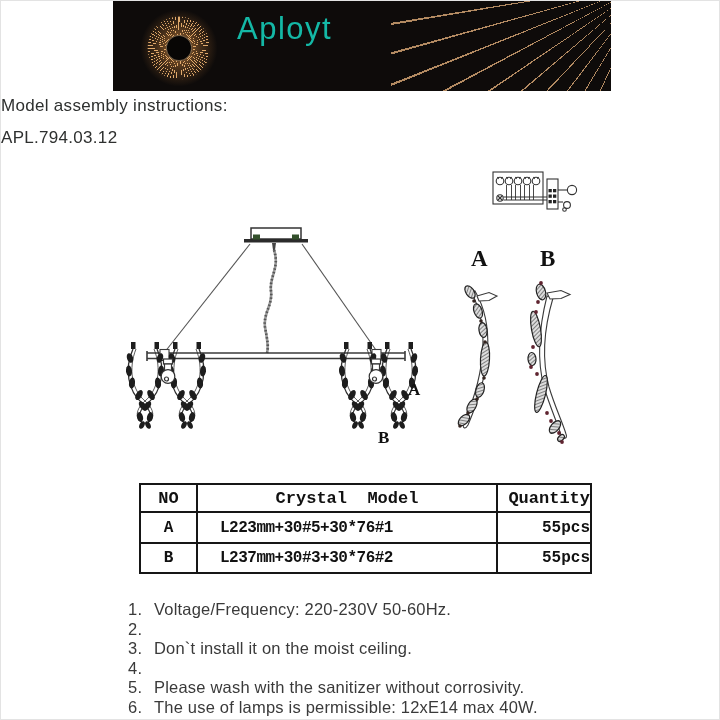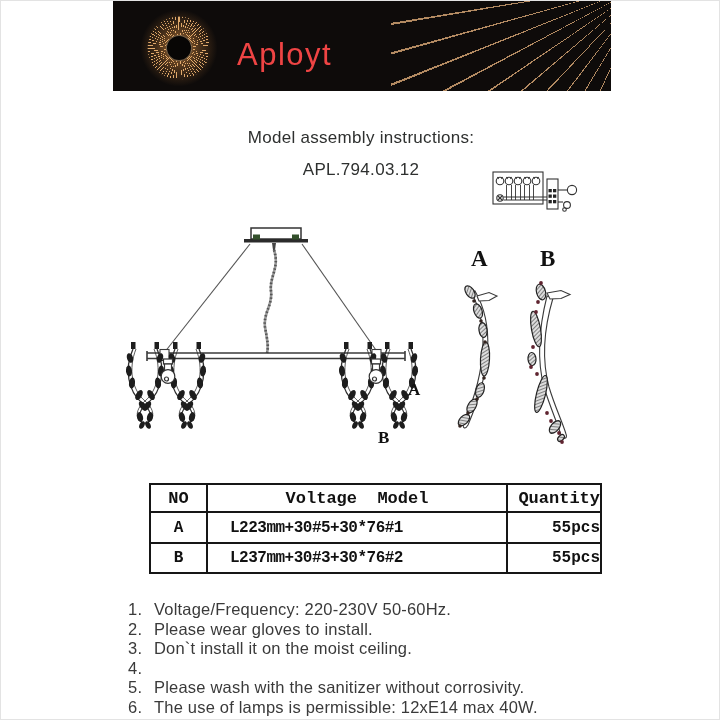--- a/index.html
+++ b/index.html
@@ -9,35 +9,35 @@
   
   .banner{position:absolute;left:112px;top:0;width:498px;height:90px;background:#0e0b0a;overflow:hidden;}
   .star-glow{position:absolute;left:26px;top:7px;width:80px;height:80px;border-radius:50%;
     background:radial-gradient(circle,rgba(216,140,66,.75) 0%,rgba(216,140,66,.28) 38%,rgba(216,140,66,0) 68%);}
   .star-rays{position:absolute;left:34px;top:15px;width:64px;height:64px;border-radius:50%;
     background:repeating-conic-gradient(rgba(232,176,112,.95) 0deg 1.1deg,rgba(232,176,112,0) 1.1deg 5.6deg);
     -webkit-mask:radial-gradient(circle closest-side,transparent 0 36%,#000 40% 96%,transparent 100%);
             mask:radial-gradient(circle closest-side,transparent 0 36%,#000 40% 96%,transparent 100%);}
   .star-disc{position:absolute;left:53px;top:34px;width:26px;height:26px;border-radius:50%;
     background:#080605;border:1px solid rgba(240,200,150,.45);box-sizing:border-box;}
-  .brand{position:absolute;left:124px;top:36px;font-size:31px;font-weight:300;letter-spacing:1.5px;
-    color:#ef4444;font-family:"Liberation Sans",sans-serif;}
+  .brand{position:absolute;left:124px;top:10px;font-size:31px;font-weight:300;letter-spacing:1.5px;
+    color:#14b8a6;font-family:"Liberation Sans",sans-serif;}
   .fan{position:absolute;left:278px;top:-280px;width:520px;height:520px;
     background:repeating-conic-gradient(from 0deg,rgba(197,152,107,.9) 0deg .45deg,rgba(197,152,107,0) .45deg 6.2deg);}
 
   
-  .title-line{position:absolute;left:0;width:720px;text-align:center;color:#2e302f;letter-spacing:.3px;margin-top:32px;}
+  .title-line{position:absolute;left:0;width:720px;color:#2e302f;letter-spacing:.3px;}
   .t1{top:95px;font-size:17px;}
   .t2{top:127px;font-size:17px;}
 
   
   .art{position:absolute;left:0;top:0;width:720px;height:720px;pointer-events:none;}
 
   
-  .crystal-table{position:absolute;left:148px;top:482px;border-collapse:collapse;
+  .crystal-table{position:absolute;left:138px;top:482px;border-collapse:collapse;
     font-family:"Liberation Mono",monospace;font-weight:bold;color:#111;}
   .crystal-table th,.crystal-table td{border:2px solid #161616;padding:0;white-space:pre;}
   .crystal-table th{height:26px;font-size:17px;}
   .crystal-table td{font-size:16px;}
   .col-no{width:55px;text-align:center;}
   .col-model{width:276px;}
   .col-qty{width:92px;text-align:right;}
   td.col-model{padding-left:22px;letter-spacing:-.5px;}
   tr.r1 td{height:29px;} tr.r2 td{height:28px;}
 
@@ -239,21 +239,21 @@
           <circle cx="558" cy="432" r="1.9"></circle>
         <circle cx="561" cy="441" r="1.9"></circle>
       </g>
     </g>
   </svg>
 
   <table class="crystal-table">
     <thead>
       <tr>
         <th class="col-no">NO</th>
-        <th class="col-model">Voltage  Model</th>
+        <th class="col-model">Crystal  Model</th>
         <th class="col-qty">Quantity</th>
       </tr>
     </thead>
     <tbody>
       <tr class="r1">
         <td class="col-no">A</td>
         <td class="col-model">L223mm+30#5+30*76#1</td>
         <td class="col-qty">55pcs</td>
       </tr>
       <tr class="r2">
@@ -264,21 +264,20 @@
     </tbody>
   </table>
 
   <div class="instructions">
     <div class="instr-row">
       <span class="instr-num">1.</span>
       <span class="instr-text">Voltage/Frequency: 220-230V 50-60Hz.</span>
     </div>
     <div class="instr-row">
       <span class="instr-num">2.</span>
-      <span class="instr-text">Please wear gloves to install.</span>
     </div>
     <div class="instr-row">
       <span class="instr-num">3.</span>
       <span class="instr-text">Don`t install it on the moist ceiling.</span>
     </div>
     <div class="instr-row">
       <span class="instr-num">4.</span>
     </div>
     <div class="instr-row">
       <span class="instr-num">5.</span>

